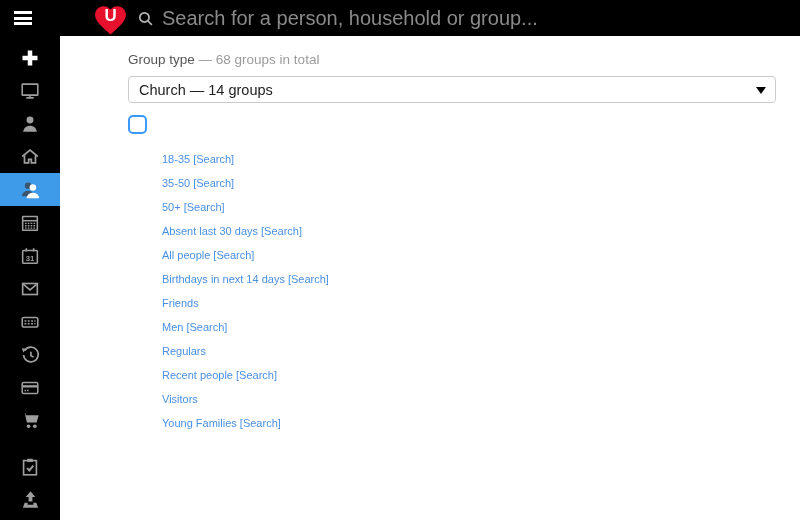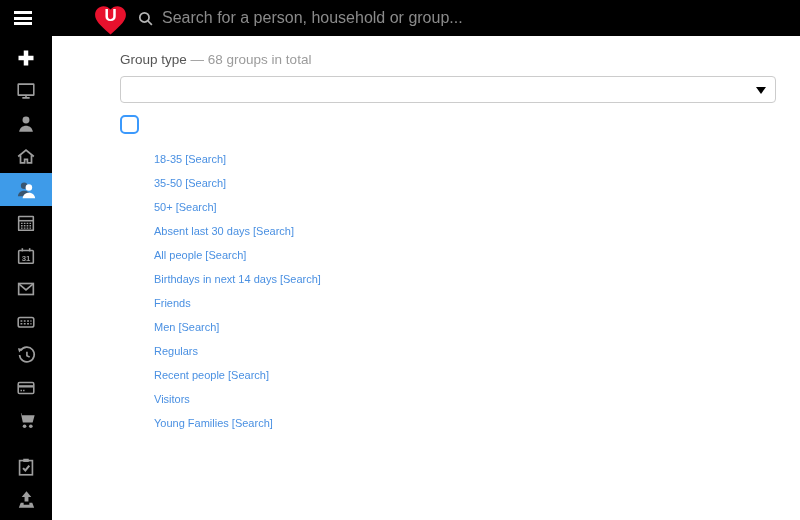--- a/index.html
+++ b/index.html
@@ -8,26 +8,26 @@
 
   
   .topbar { position:relative; height:36px; background:#000;
     display:flex; align-items:center; }
   .hamburger { width:18px; margin-left:14px; cursor:pointer; }
   .hamburger span { display:block; height:3px; background:#fff; margin:2.5px 0; }
   .logo { margin-left:60px; width:37px; height:34px; position:relative; top:1px; }
   .search-wrap { display:flex; align-items:center; margin-left:6px; flex:1; }
   .search-icon { width:17px; height:17px; margin-left:2px; }
   .search-input { flex:1; background:transparent; border:none; outline:none;
-    color:#ddd; font-size:16px; margin-left:8px; font-family:"Liberation Sans",sans-serif; }
+    color:#ddd; font-size:20px; margin-left:8px; font-family:"Liberation Sans",sans-serif; }
   .search-input::placeholder { color:#8a8a8a; }
 
   
   .page-body { display:flex; height:484px; }
-  .sidebar { width:52px; background:#000; padding-top:5px; flex:none; }
+  .sidebar { width:60px; background:#000; padding-top:5px; flex:none; }
   .sb-item { height:33px; display:flex; align-items:center; justify-content:center;
     color:#9e9e9e; cursor:pointer; }
   .sb-item.selected { background:#3e9be9; color:#fff; }
   .sb-item.gap-top { margin-top:13px; }
   .sb-item svg { display:block; }
 
   .content { flex:1; padding:16px 24px 0 68px; background:#fff; }
 
   
   .group-head { font-size:13.5px; color:#555; }
@@ -201,20 +201,21 @@
   <div class="content">
 
     <div class="group-head">
       <span>Group type</span>
       <span class="summary">
         <span>— 68 groups in total</span>
       </span>
     </div>
 
     <div class="select-box">
+      <span class="value">Church — 14 groups</span>
       <span class="select-arrow"></span>
     </div>
 
     <div class="select-all" role="checkbox" aria-checked="false"></div>
 
     <ul class="group-list">
 
         <li>
           <a href="#">18-35 [Search]</a>
         </li>

